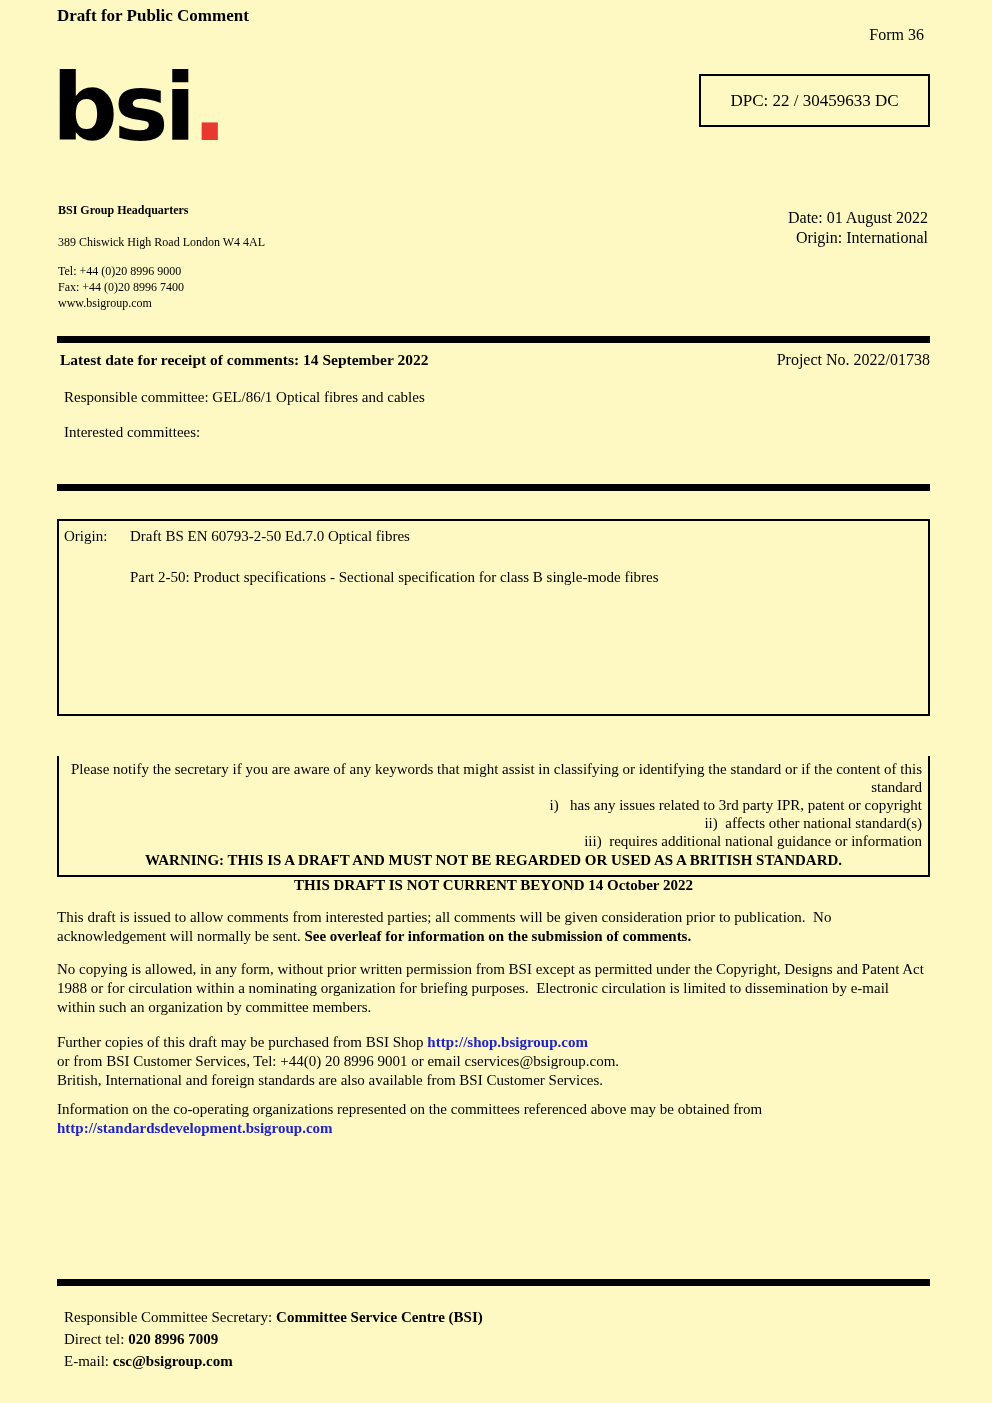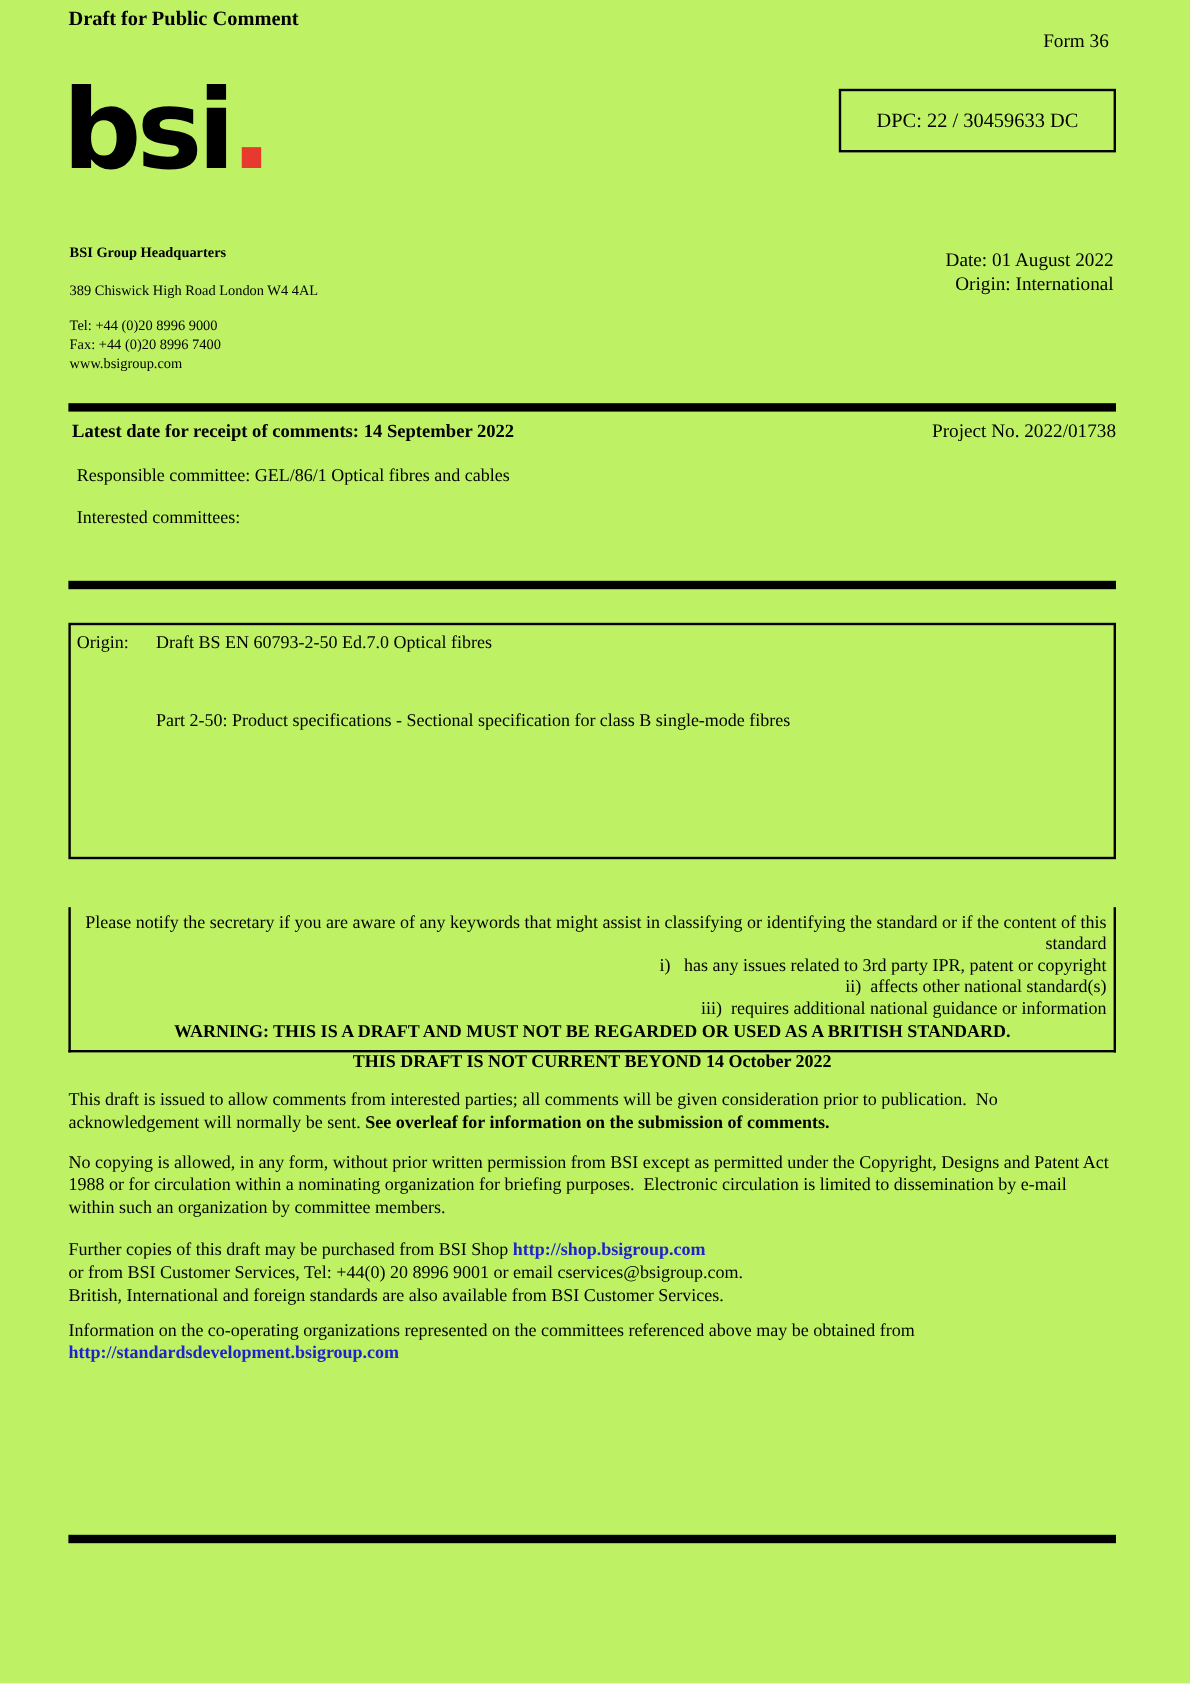--- a/index.html
+++ b/index.html
@@ -1,21 +1,21 @@
 <!DOCTYPE html>
 <html style="--link: #2222cc; --logo_dot: #e8392e;"><head>
 <meta charset="utf-8">
 <style>
   * { box-sizing: border-box; }
   html, body { margin: 0; padding: 0; background: #fff; }
   .page {
     position: relative;
     width: 992px;
     height: 1403px;
-    background: #bef264;
+    background: #fef9c3;
     color: #000;
     font-family: "Liberation Serif", "DejaVu Serif", serif;
     overflow: hidden;
   }
   .bold { font-weight: bold; }
   .bar { position: absolute; left: 57px; width: 873px; height: 7px; background: #000; }
 
   .draft-label { position: absolute; left: 57px; top: 6px; font-size: 17px; font-weight: bold; }
   .form-label  { position: absolute; right: 68px; top: 26px; font-size: 16px; }
 
@@ -51,21 +51,21 @@
 
   .resp-committee { position: absolute; left: 64px; top: 389px; font-size: 15px; }
   .interested     { position: absolute; left: 64px; top: 424px; font-size: 15px; }
 
   .title-box {
     position: absolute; left: 57px; top: 519px; width: 873px; height: 197px;
     border: 2px solid #000;
   }
   .title-label { position: absolute; left: 5px;  top: 7px;  font-size: 15px; }
   .title-line1 { position: absolute; left: 71px; top: 7px;  font-size: 15px; }
-  .title-line2 { position: absolute; left: 71px; top: 48px; font-size: 15px; width: 780px; margin-top: 24px; }
+  .title-line2 { position: absolute; left: 71px; top: 48px; font-size: 15px; width: 780px; }
 
   .kw-box {
     position: absolute; left: 57px; top: 756px; width: 873px; height: 121px;
     border: 2px solid #000; border-top: none;
     padding: 4px 6px 0 6px; font-size: 15px; line-height: 18px; text-align: right;
   }
   .kw-intro { white-space: pre-wrap; }
   .kw-item  { white-space: pre-wrap; }
 
   .warning {
@@ -143,14 +143,19 @@
   <div class="para p1"><span>This draft is issued to allow comments from interested parties; all comments will be given consideration prior to publication.  No acknowledgement will normally be sent. </span><span class="bold">See overleaf for information on the submission of comments.</span></div>
 
   <div class="para p2">No copying is allowed, in any form, without prior written permission from BSI except as permitted under the Copyright, Designs and Patent Act 1988 or for circulation within a nominating organization for briefing purposes.  Electronic circulation is limited to dissemination by e-mail within such an organization by committee members.</div>
 
   <div class="para p3"><div><span>Further copies of this draft may be purchased from BSI Shop </span><span class="link">http://shop.bsigroup.com</span></div><div>or from BSI Customer Services, Tel: +44(0) 20 8996 9001 or email cservices@bsigroup.com.</div><div>British, International and foreign standards are also available from BSI Customer Services.</div></div>
 
   <div class="para p4"><div>Information on the co-operating organizations represented on the committees referenced above may be obtained from</div><div><span class="link">http://standardsdevelopment.bsigroup.com</span></div></div>
 
   <div class="bar bar3"></div>
 
+  <div class="footer">
+    <div><span>Responsible Committee Secretary: </span><span class="bold">Committee Service Centre (BSI)</span></div>
+    <div><span>Direct tel: </span><span class="bold">020 8996 7009</span></div>
+    <div><span>E-mail: </span><span class="bold">csc@bsigroup.com</span></div>
+  </div>
 
 </div>
 
 </body></html>

